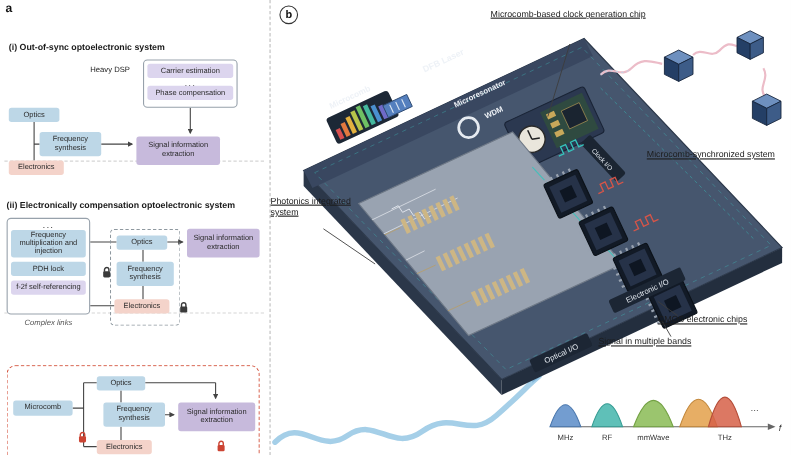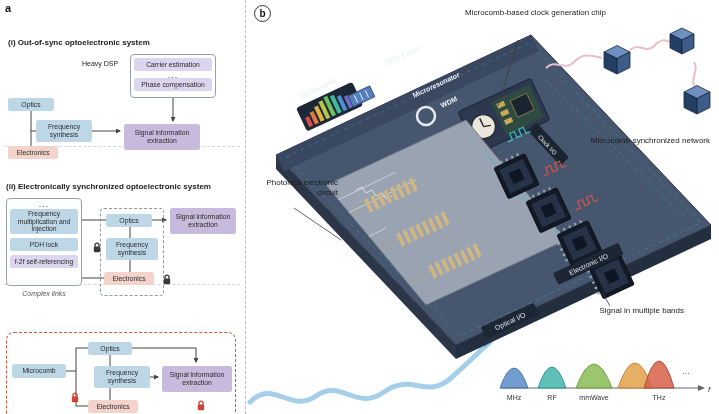--- a/index.html
+++ b/index.html
@@ -27,21 +27,21 @@
   .connectors { position:absolute; left:0; top:0; pointer-events:none; }
   .lock { position:absolute; width:10px; height:11px; }
   .lock-dark { color:#3a3a3a; }
   .lock-red  { color:#cc4433; }
 
   
   .panel-b { position:absolute; left:245px; top:0; width:474px; height:414px; border-left:1px dashed #bcbcbc; }
   .b-badge { position:absolute; left:8px; top:5px; width:17px; height:17px; border:1.3px solid #333;
              border-radius:50%; font-size:10px; font-weight:bold; color:#111;
              display:flex; align-items:center; justify-content:center; background:#fff; z-index:5; }
-  .ann { position:absolute; font-size:8px; color:#1c1c1c; text-align:right; line-height:1.25; z-index:4; }
+  .ann { position:absolute; font-size:8px; color:#1c1c1c; text-align:left; line-height:1.25; z-index:4;text-decoration:underline; }
   svg text { font-family:"Liberation Sans", sans-serif; }
   .chiptext { fill:#eef2f7; font-weight:bold; }
   .bandtext { fill:#dfe5ec; }
   .spec-label { fill:#333; font-size:7px; }
 </style>
 </head>
 <body>
 
 <div class="figure">
 
@@ -76,21 +76,21 @@
     <div class="sec" style="top:146px;height:138px">
       <svg class="connectors" width="245" height="138">
         <defs>
             <marker id="ar2" markerWidth="5" markerHeight="5" refX="4" refY="2.5" orient="auto">
           <path d="M0,0 L5,2.5 L0,5 z" fill="#444"></path>
             </marker>
           </defs>
         <line x1="152" y1="42" x2="166" y2="42" stroke="#444" stroke-width="1" marker-end="url(#ar2)"></line>
         <path d="M130,49 V60 M130,82 V94 M82,42 H106 M82,100 H104" stroke="#444" stroke-width="1" fill="none"></path>
       </svg>
-      <div class="sec-title" style="left:6px;top:4px">(ii) Electronically synchronized optoelectronic system</div>
+      <div class="sec-title" style="left:6px;top:4px">(ii) Electronically compensation optoelectronic system</div>
       <div class="cont" style="left:6px;top:20px;width:76px;height:88px"></div>
       <div class="dots" style="left:6px;top:23px;width:76px">...</div>
       <div class="fbox bb" style="left:10px;top:31px;width:68px;height:25px">Frequency multiplication and injection</div>
       <div class="fbox bb" style="left:10px;top:60px;width:68px;height:13px">PDH lock</div>
       <div class="fbox bl" style="left:10px;top:77px;width:68px;height:13px">f-2f self-referencing</div>
       <div class="complex-label" style="left:6px;top:112px;width:76px">Complex links</div>
       <div class="dashedc" style="left:100px;top:30px;width:64px;height:88px"></div>
       <div class="fbox bb" style="left:106px;top:36px;width:46px;height:13px">Optics</div>
       <div class="fbox bb" style="left:106px;top:60px;width:52px;height:22px">Frequency synthesis</div>
       <div class="fbox bp" style="left:104px;top:94px;width:50px;height:13px">Electronics</div>
@@ -335,17 +335,18 @@
         <text x="306" y="400" text-anchor="middle" class="spec-label">RF</text>
         <text x="348" y="400" text-anchor="middle" class="spec-label">mmWave</text>
         <text x="413" y="400" text-anchor="middle" class="spec-label">THz</text>
         <text x="440" y="374" text-anchor="middle" fill="#555" font-size="9">...</text>
         <text x="462" y="392" font-size="8" font-style="italic" fill="#333">f</text>
       </g>
     </svg>
 
     
     <div class="ann" style="left:200px;top:8px;width:160px">Microcomb-based clock generation chip</div>
-    <div class="ann" style="left:342px;top:136px;width:122px">Microcomb-synchronized network</div>
-    <div class="ann" style="left:0px;top:178px;width:92px">Photonics electronic circuit</div>
+    <div class="ann" style="left:342px;top:136px;width:122px">Microcomb-synchronized system</div>
+    <div class="ann" style="left:0px;top:178px;width:92px">Photonics integrated system</div>
+    <div class="ann" style="left:352px;top:286px;width:120px">CMOS electronic chips</div>
     <div class="ann" style="left:298px;top:306px;width:140px">Signal in multiple bands</div>
   </div>
 </div>
 
 </body></html>

